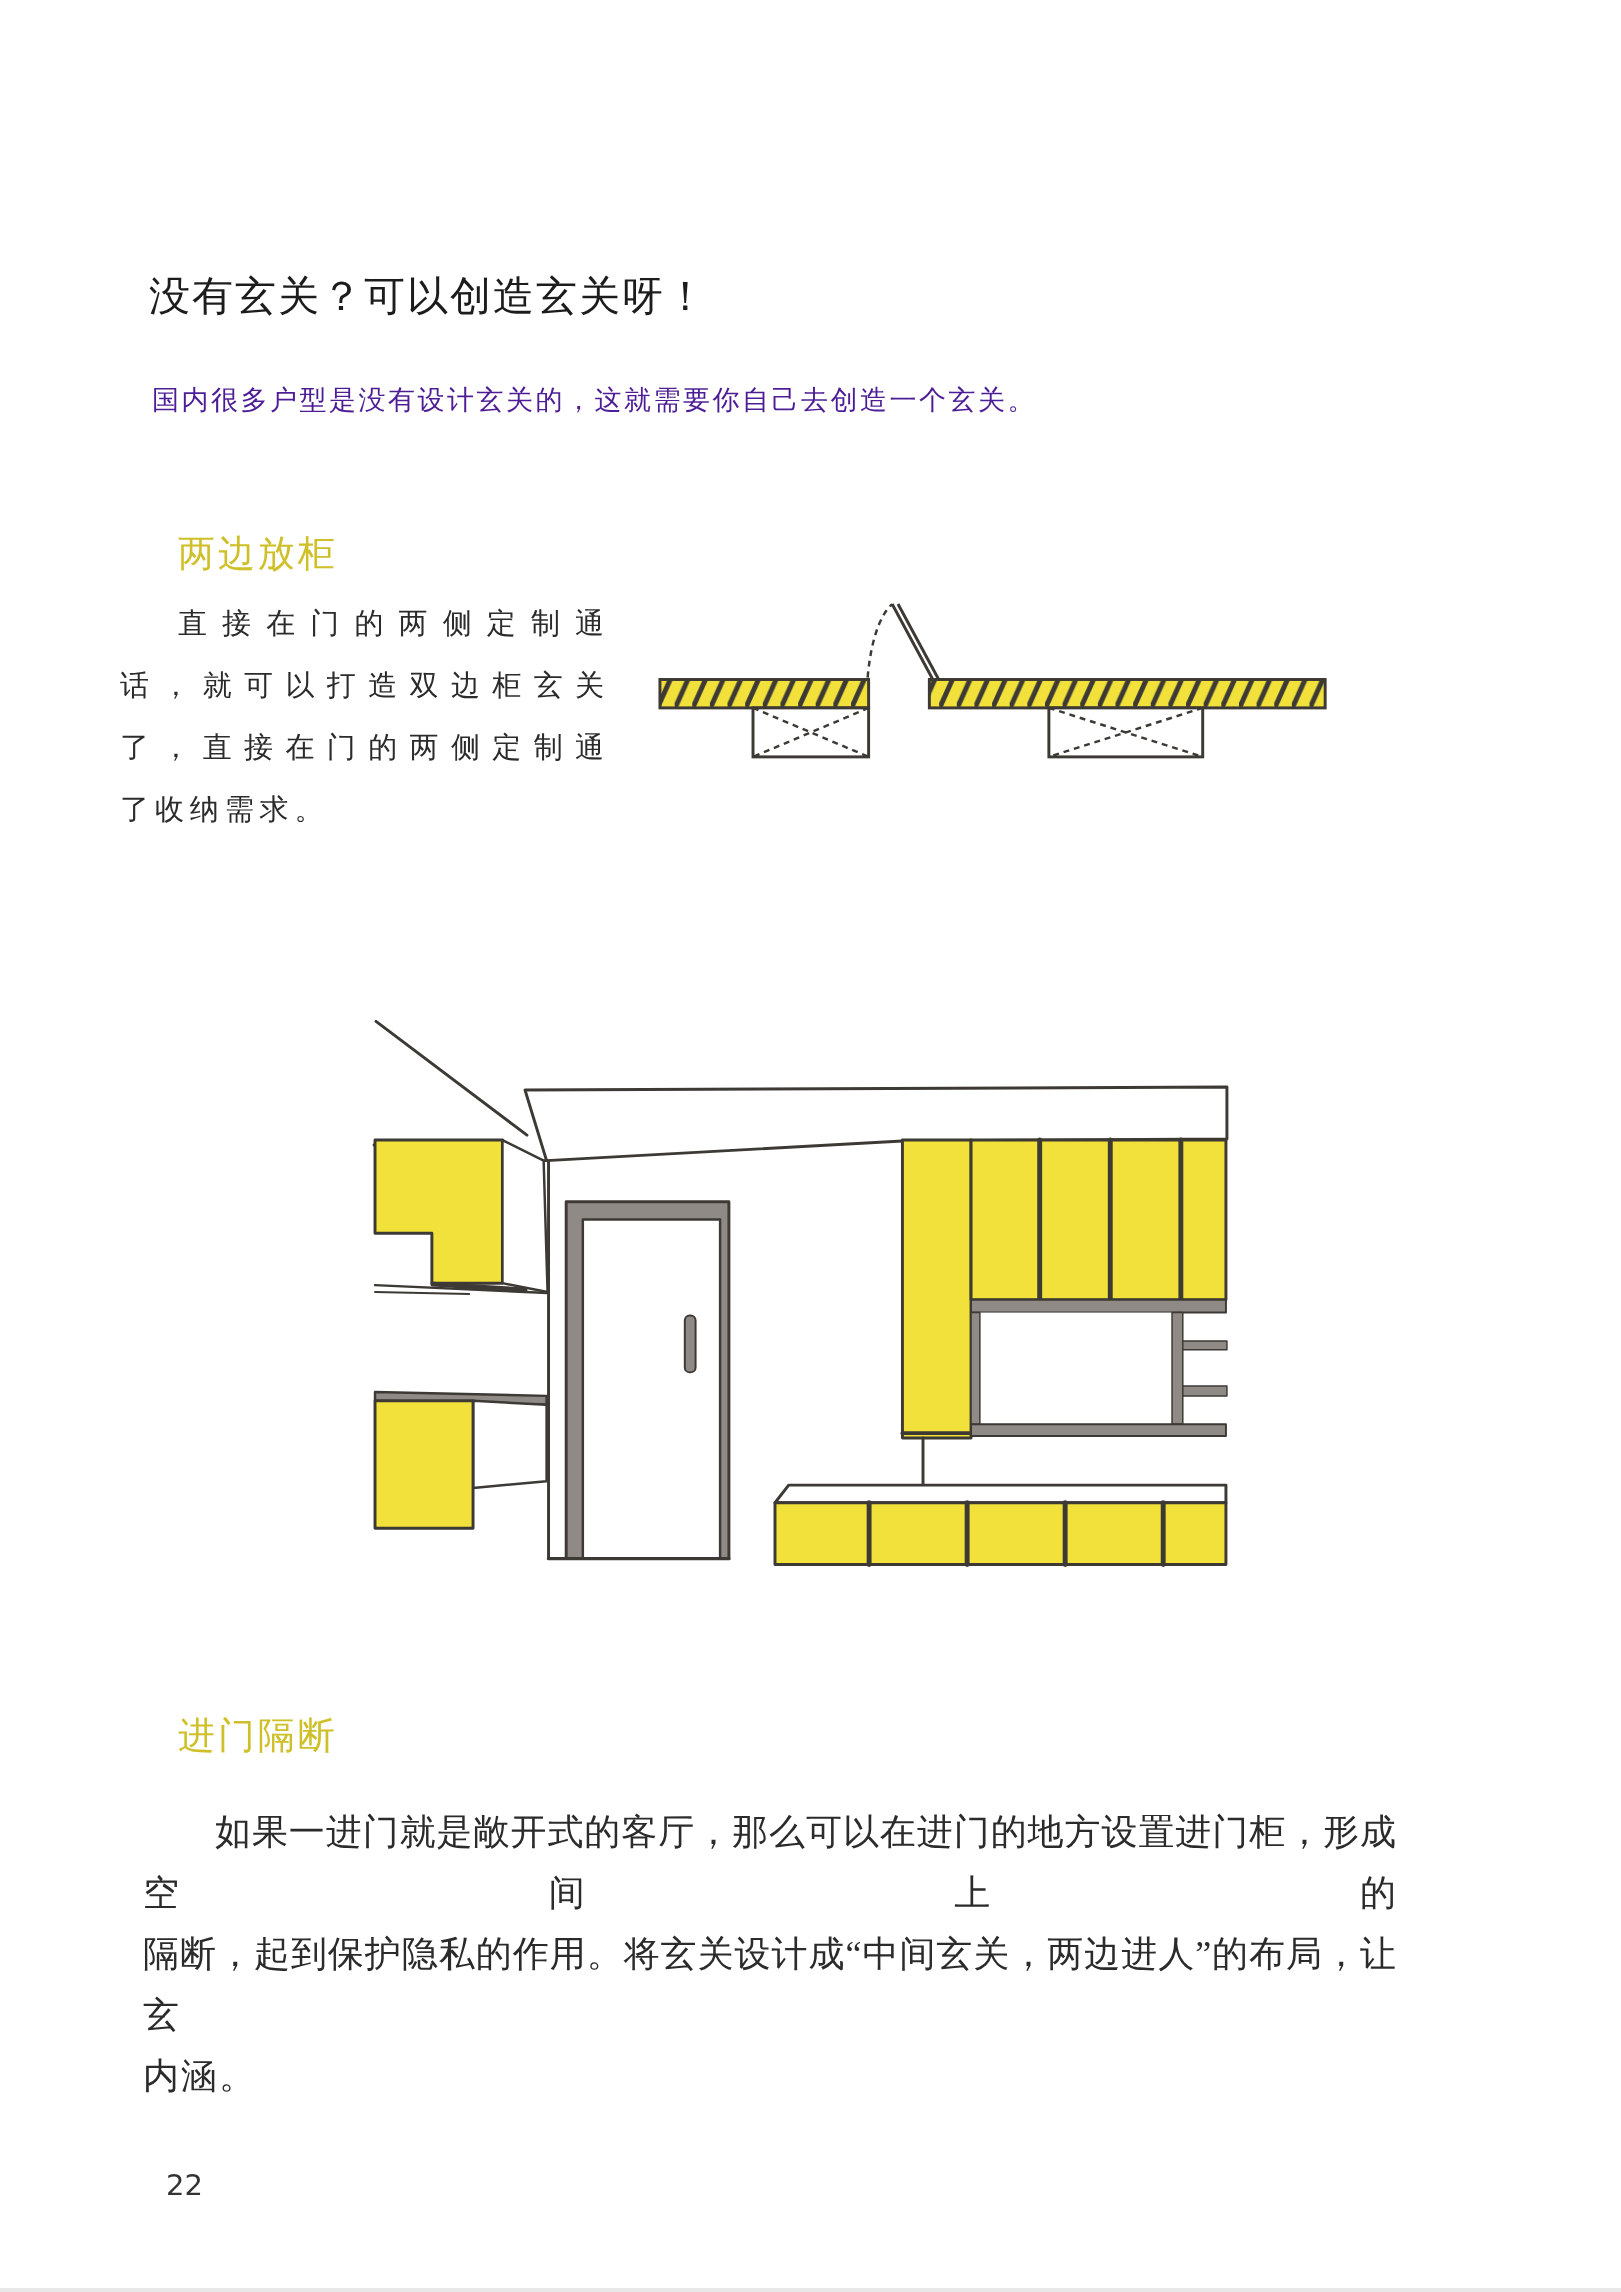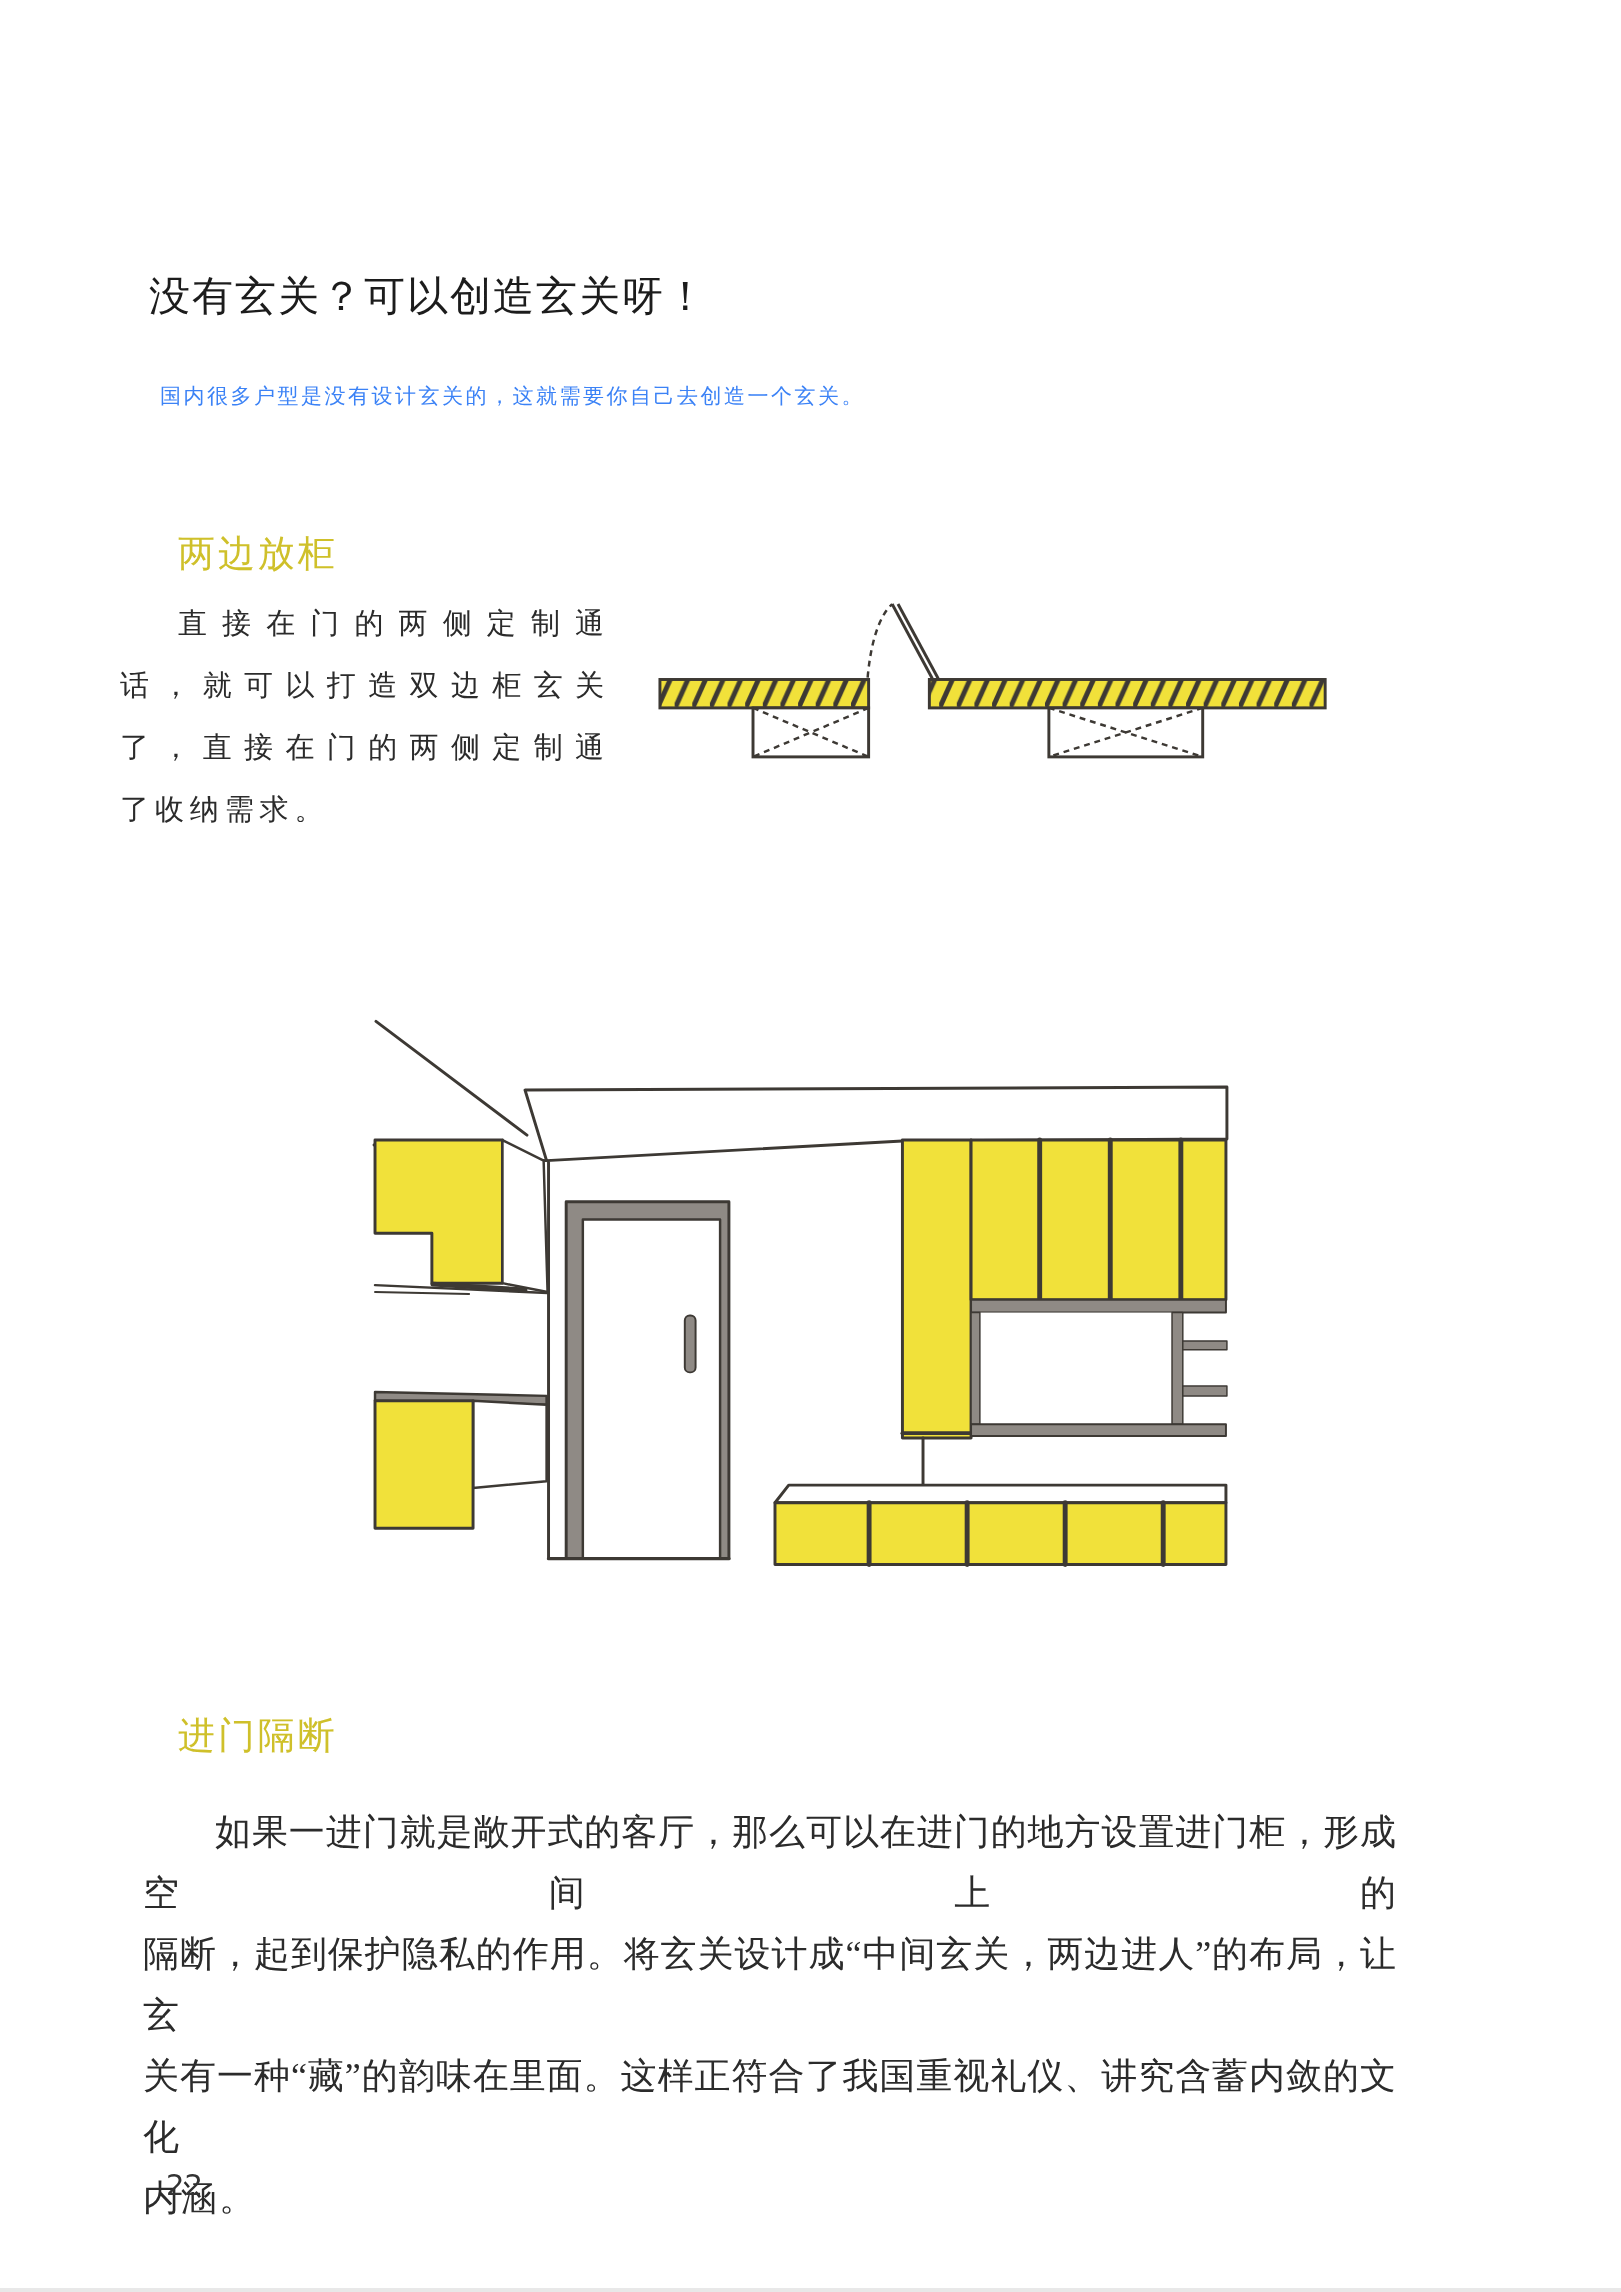--- a/index.html
+++ b/index.html
@@ -11,22 +11,22 @@
     color:#2b2b2b;
     overflow:hidden;
   }
   .abs{position:absolute;}
   #title{
     left:149px;top:269px;width:882px;
     font-size:41px;letter-spacing:2px;color:#1c1c1c;
     font-weight:400;
   }
   #intro{
-    left:160px;top:382px;width:1078px;
-    font-size:21px;letter-spacing:2.5px;color:#3b82f6;
+    left:152px;top:382px;width:1078px;
+    font-size:27px;letter-spacing:2.5px;color:#4c1d95;
   }
   .sec-heading{
     font-size:37px;letter-spacing:2.9px;
     color:var(--c-heading_yellow);
     font-weight:400;
   }
   #heading1{left:178px;top:529px;width:392px;}
   #heading2{left:178px;top:1711px;width:392px;}
   .para{font-size:29px;line-height:62px;color:#2b2b2b;}
   #para1{left:120px;top:592px;width:484px;}
@@ -150,20 +150,19 @@
       <line x1="711" y1="521" x2="711" y2="584" class="sd no-fill" stroke-width="5"></line>
       <line x1="811" y1="521" x2="811" y2="584" class="sd no-fill" stroke-width="5"></line>
     </g>
   </svg>
 
   <div class="abs sec-heading" id="heading2">进门隔断</div>
 
   <div class="abs para" id="para2">
     <div class="jline indent">如果一进门就是敞开式的客厅，那么可以在进门的地方设置进门柜，形成空间上的</div>
     <div class="jline">隔断，起到保护隐私的作用。将玄关设计成“中间玄关，两边进人”的布局，让玄</div>
-    <div class="jline">关有一种“藏”的韵味在里面。这样正符合了我国重视礼仪、讲究含蓄内敛的文化</div>
     <div class="jline last">内涵。</div>
   </div>
 
   <div class="abs" id="page-number">22</div>
 
 </div>
 
 
 </body></html>

